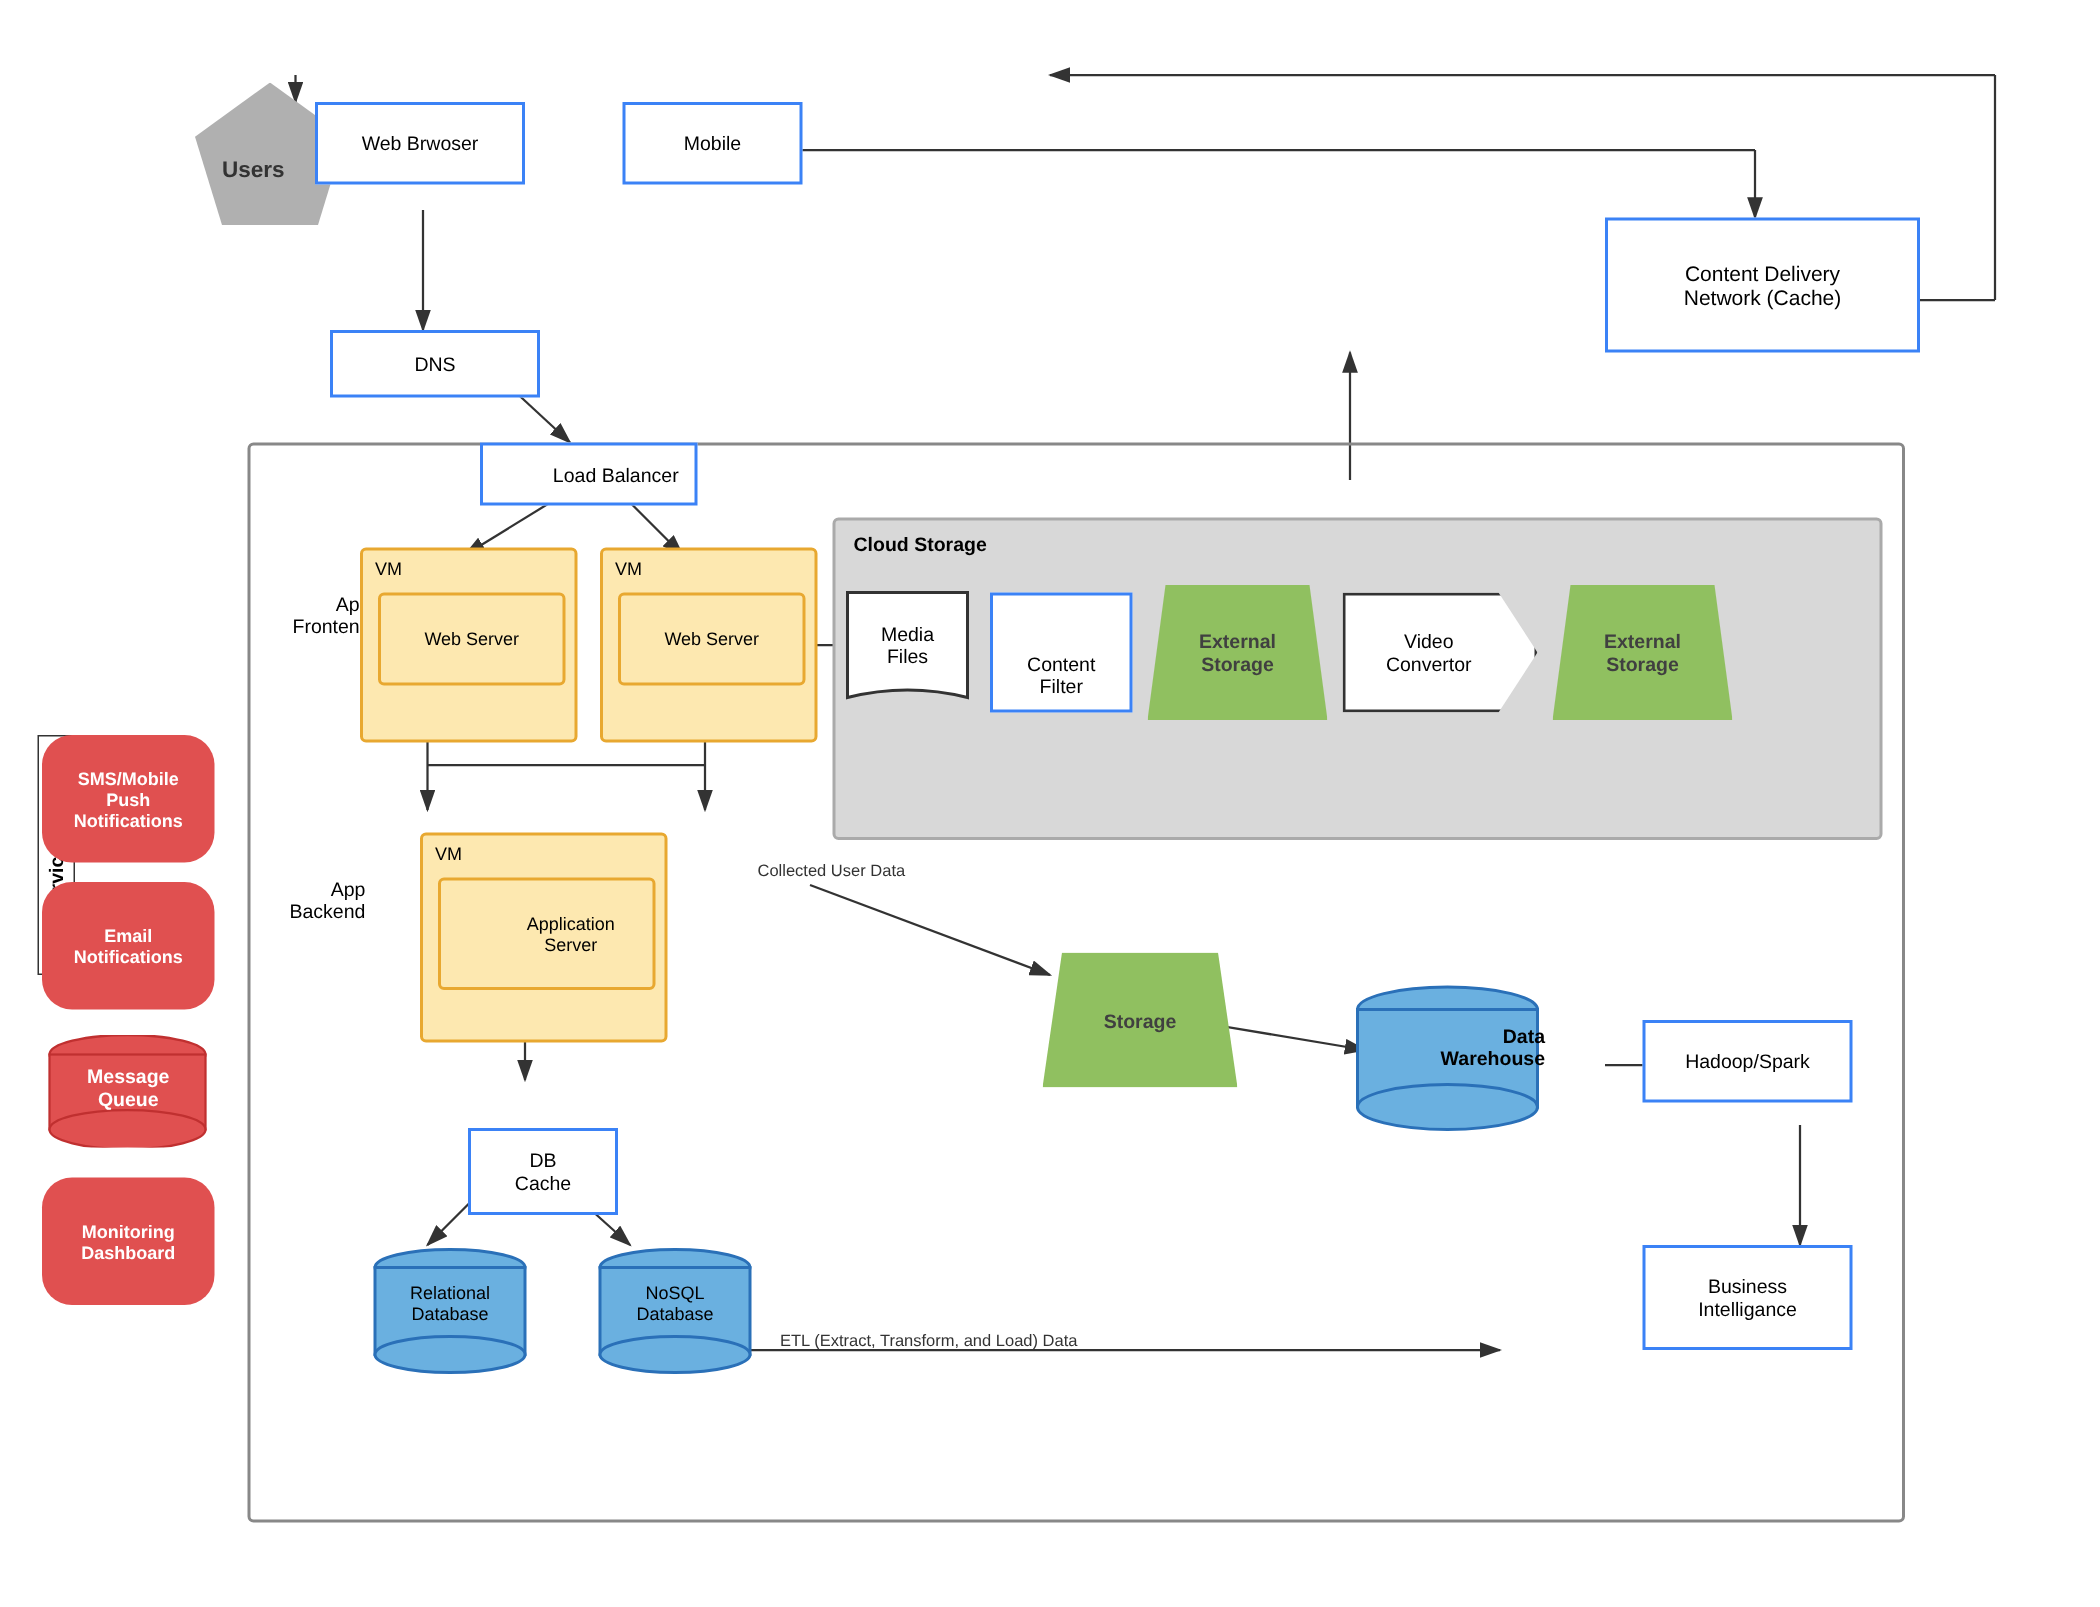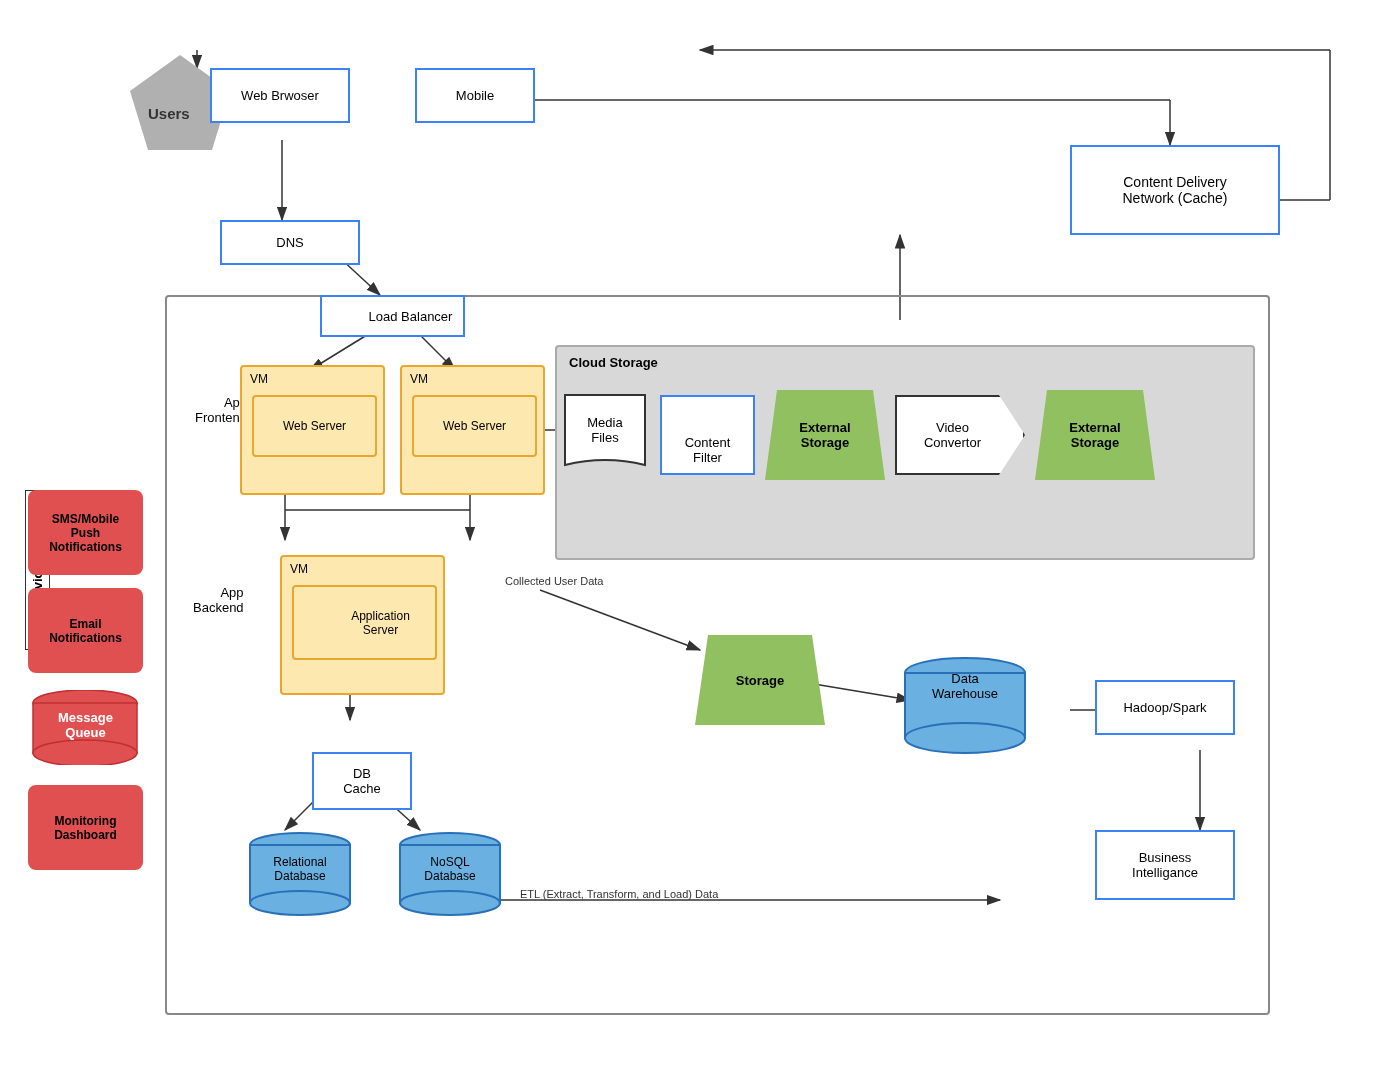--- a/index.html
+++ b/index.html
@@ -37,22 +37,22 @@
       background: #fff;
       display: flex;
       align-items: center;
       justify-content: center;
       text-align: center;
       font-size: 13px;
     }
 
     .box-red {
       background: #e05050;
-      color: #000000;
-      border-radius: 8px;
+      color: #ffffff;
+      border-radius: 20px;
       border: none;
       font-weight: bold;
     }
 
     .cloud-storage-bg {
       position: absolute;
       border: 2px solid #aaa;
       background: #d8d8d8;
       border-radius: 4px;
     }
@@ -100,21 +100,21 @@
 
     .green-shape {
       position: absolute;
       background: #90c060;
       display: flex;
       align-items: center;
       justify-content: center;
       text-align: center;
       font-size: 13px;
       font-weight: bold;
-      color: #000000;
+      color: #404040;
       clip-path: polygon(10% 0%, 90% 0%, 100% 100%, 0% 100%);
     }
 
     .web-services-label {
       position: absolute;
       writing-mode: vertical-rl;
       text-orientation: mixed;
       transform: rotate(180deg);
       font-size: 13px;
       font-weight: bold;
@@ -317,21 +317,21 @@
   <div class="green-shape" style="left:695px; top:635px; width:130px; height:90px;">
     <span>Storage</span>
   </div>
 
   <div style="position:absolute; left:900px; top:655px; width:130px; height:100px;">
     <svg width="130" height="100" viewBox="0 0 130 100">
       <ellipse cx="65" cy="18" rx="60" ry="15" fill="#6ab0e0" stroke="#2a70b8" stroke-width="2"></ellipse>
       <rect x="5" y="18" width="120" height="65" fill="#6ab0e0" stroke="#2a70b8" stroke-width="2"></rect>
       <ellipse cx="65" cy="83" rx="60" ry="15" fill="#6ab0e0" stroke="#2a70b8" stroke-width="2"></ellipse>
     </svg>
-    <span style="position:absolute; top:16px; left:0; width:130px; text-align:center; font-size:13px; white-space:pre-line; font-weight:normal;">Data
+    <span style="position:absolute; top:28px; left:0; width:130px; text-align:right; font-size:13px; white-space:pre-line; font-weight:bold;">Data
 Warehouse</span>
   </div>
 
   <div class="box" style="left:1095px; top:680px; width:140px; height:55px;">
     <span>Hadoop/Spark</span>
   </div>
 
   <div class="box" style="left:1095px; top:830px; width:140px; height:70px;">
     <span style="white-space:pre-line;">Business
 Intelligance</span>

